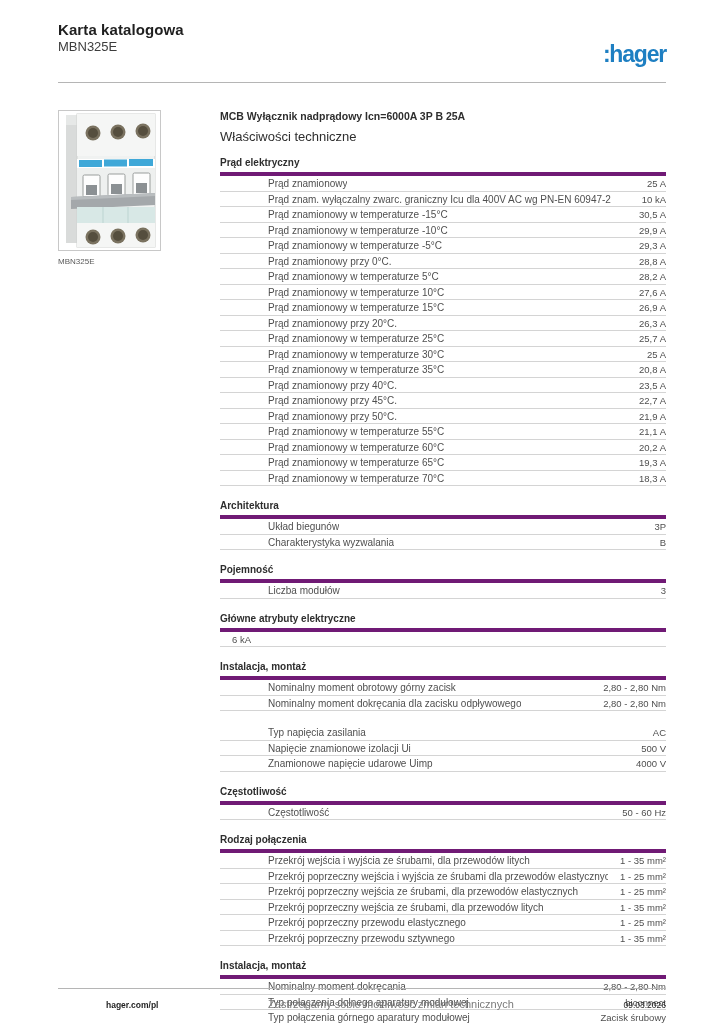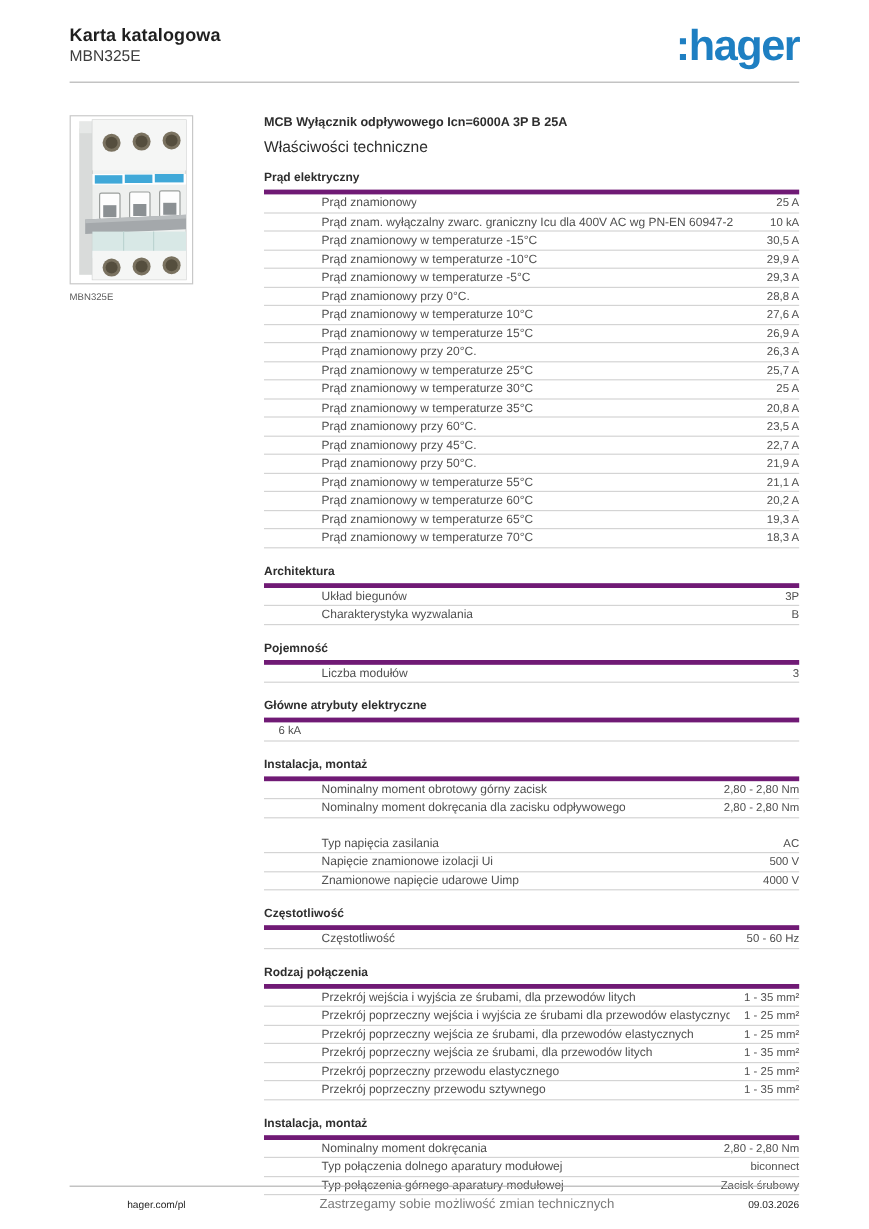--- a/index.html
+++ b/index.html
@@ -10,21 +10,21 @@
     font-family:"Liberation Sans","DejaVu Sans",sans-serif;
     color:#262626;
     box-sizing:border-box;
     overflow:hidden;
   }
   .inner{padding:0 58px;}
   
   .header{display:flex;justify-content:space-between;align-items:flex-start;padding-top:21px;}
   .h-title{font-size:15px;font-weight:bold;color:#1f1f1f;line-height:18px;letter-spacing:.1px;}
   .h-code{font-size:13px;color:#3d3d3d;line-height:16px;}
-  .logo{font-size:36px;font-weight:bold;letter-spacing:-1.2px;line-height:30px;margin-top:2px;}
+  .logo{font-size:23px;font-weight:bold;letter-spacing:-1.2px;line-height:30px;margin-top:18px;}
   .rule{border-top:1px solid #b5b5b5;height:0;}
   .header-rule{margin-top:13px;}
   
   .content{display:flex;margin-top:27px;}
   .left-col{width:162px;flex:0 0 162px;}
   .figure{width:101px;height:139px;border:1px solid #c8c8c8;background:#fff;overflow:hidden;}
   .figcaption{font-size:8px;color:#5a5a5a;margin-top:6px;}
   .right-col{flex:1;min-width:0;}
   .product-title{font-size:10.5px;font-weight:bold;color:#2e2e2e;margin:0;line-height:13px;}
   .props-heading{font-size:13px;font-weight:normal;color:#2e2e2e;margin:7px 0 0 0;line-height:13px;}
@@ -36,21 +36,21 @@
   .spec-row{
     display:flex;justify-content:space-between;align-items:baseline;
     border-bottom:1px solid #d4d4d4;
     padding:2px 0 2px 0;height:10.5px;
   }
   .spec-row .lbl{font-size:10px;color:#4f4f4f;white-space:nowrap;overflow:hidden;padding-left:48px;}
   .spec-row .val{font-size:9.5px;color:#4f4f4f;white-space:nowrap;margin-left:12px;}
   
   .footer{position:absolute;left:58px;right:58px;bottom:14px;}
   .footer-row{display:flex;justify-content:space-between;align-items:baseline;margin-top:9px;}
-  .f-web{font-size:8.5px;font-weight:normal;color:#1f1f1f;text-decoration:none;padding-left:48px;}
+  .f-web{font-size:8.5px;font-weight:bold;color:#1f1f1f;text-decoration:none;padding-left:48px;}
   .f-disc{font-size:11px;color:#7a7a7a;}
   .f-date{font-size:8.5px;font-weight:normal;color:#1f1f1f;}
 </style>
 </head>
 <body>
 
 <div class="page">
   <div class="inner">
 
     <div class="header">
@@ -110,21 +110,21 @@
             <circle cx="59" cy="125" r="7.5" fill="#7a7260"></circle>
             <circle cx="59" cy="125" r="5" fill="#554e3e"></circle>
             <circle cx="84" cy="124" r="7.5" fill="#7a7260"></circle>
             <circle cx="84" cy="124" r="5" fill="#554e3e"></circle>
           </svg>
         </div>
         <div class="figcaption">MBN325E</div>
       </div>
 
       <div class="right-col">
-        <h1 class="product-title">MCB Wyłącznik odpływowego Icn=6000A 3P B 25A</h1>
+        <h1 class="product-title">MCB Wyłącznik nadprądowy Icn=6000A 3P B 25A</h1>
         <h2 class="props-heading">Właściwości techniczne</h2>
         <div id="sections">
             <section class="spec-section">
               <h3>Prąd elektryczny</h3>
               <div class="spec-row">
                 <span class="lbl">Prąd znamionowy</span>
                 <span class="val">25 A</span>
               </div>
               <div class="spec-row">
                 <span class="lbl">Prąd znam. wyłączalny zwarc. graniczny Icu dla 400V AC wg PN-EN 60947-2</span>
@@ -140,20 +140,24 @@
               </div>
               <div class="spec-row">
                 <span class="lbl">Prąd znamionowy w temperaturze -5°C</span>
                 <span class="val">29,3 A</span>
               </div>
               <div class="spec-row">
                 <span class="lbl">Prąd znamionowy przy 0°C.</span>
                 <span class="val">28,8 A</span>
               </div>
               <div class="spec-row">
+                <span class="lbl">Prąd znamionowy w temperaturze 5°C</span>
+                <span class="val">28,2 A</span>
+              </div>
+              <div class="spec-row">
                 <span class="lbl">Prąd znamionowy w temperaturze 10°C</span>
                 <span class="val">27,6 A</span>
               </div>
               <div class="spec-row">
                 <span class="lbl">Prąd znamionowy w temperaturze 15°C</span>
                 <span class="val">26,9 A</span>
               </div>
               <div class="spec-row">
                 <span class="lbl">Prąd znamionowy przy 20°C.</span>
                 <span class="val">26,3 A</span>
@@ -164,21 +168,21 @@
               </div>
               <div class="spec-row">
                 <span class="lbl">Prąd znamionowy w temperaturze 30°C</span>
                 <span class="val">25 A</span>
               </div>
               <div class="spec-row">
                 <span class="lbl">Prąd znamionowy w temperaturze 35°C</span>
                 <span class="val">20,8 A</span>
               </div>
               <div class="spec-row">
-                <span class="lbl">Prąd znamionowy przy 60°C.</span>
+                <span class="lbl">Prąd znamionowy przy 40°C.</span>
                 <span class="val">23,5 A</span>
               </div>
               <div class="spec-row">
                 <span class="lbl">Prąd znamionowy przy 45°C.</span>
                 <span class="val">22,7 A</span>
               </div>
               <div class="spec-row">
                 <span class="lbl">Prąd znamionowy przy 50°C.</span>
                 <span class="val">21,9 A</span>
               </div>

